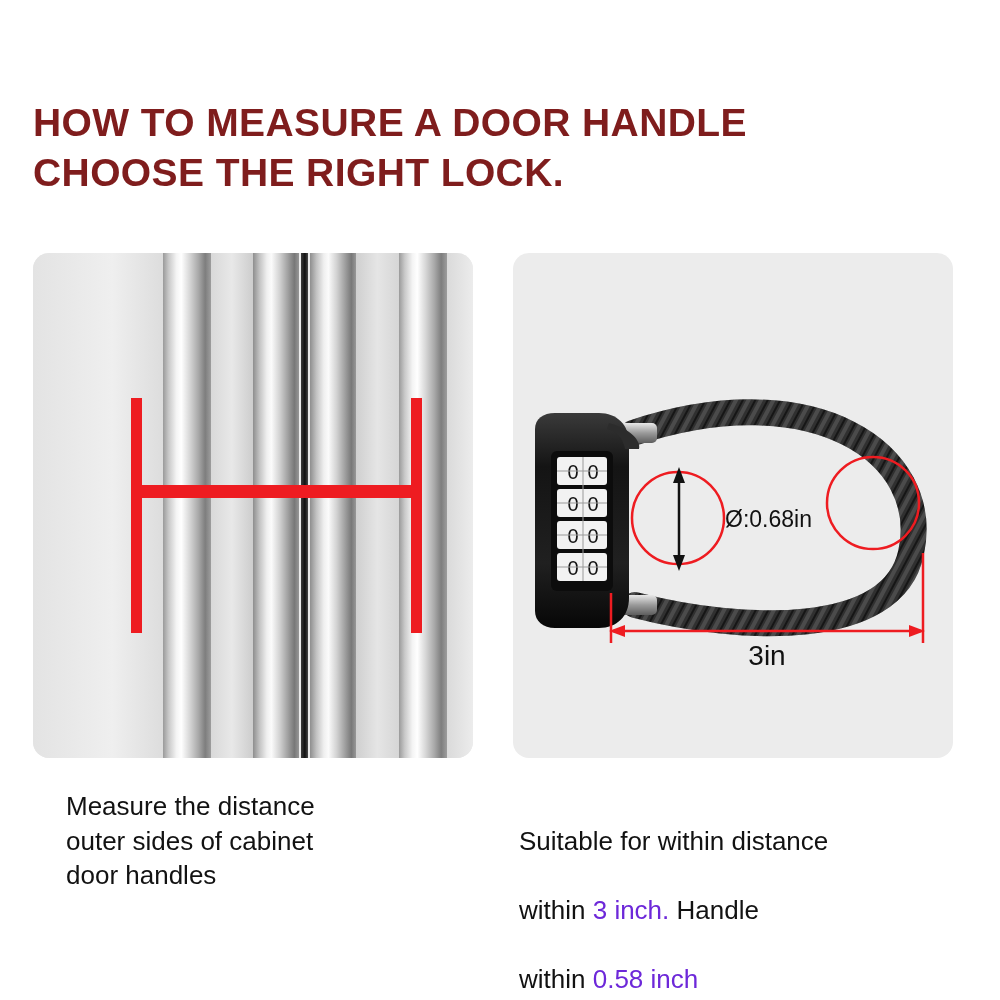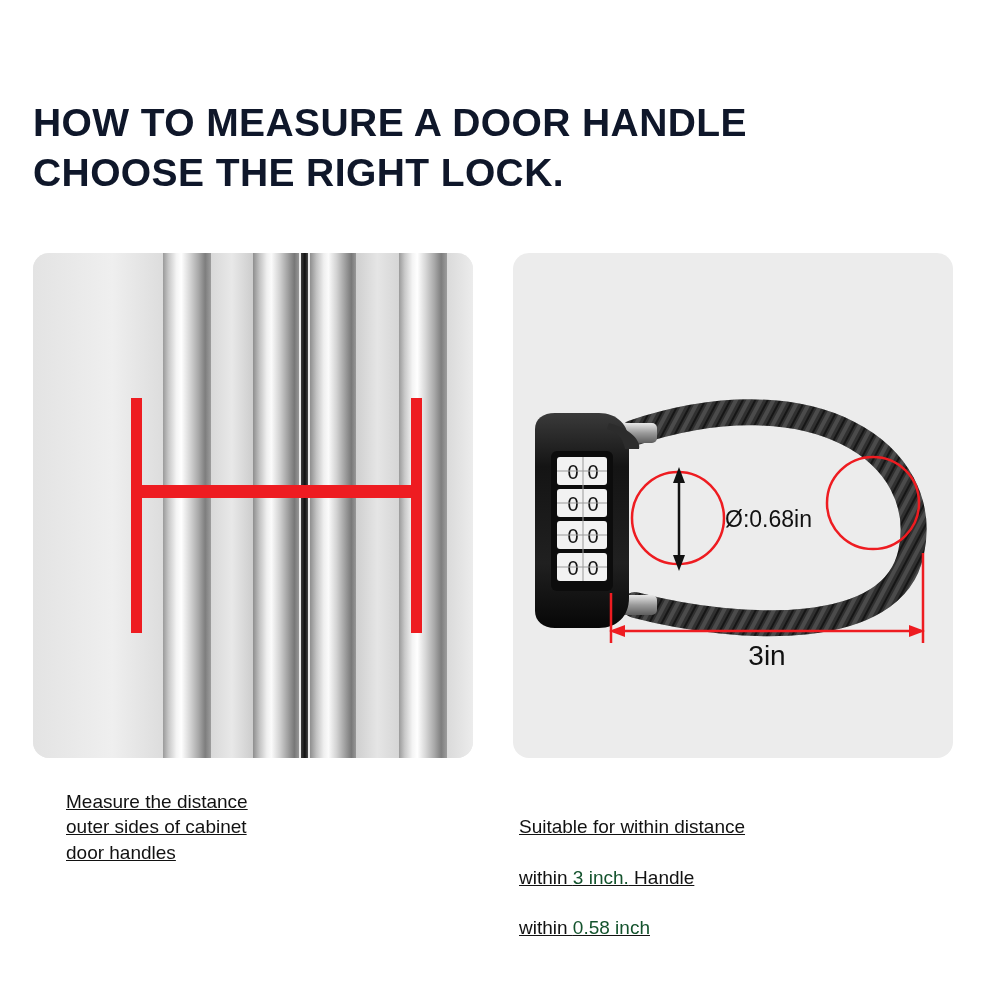--- a/index.html
+++ b/index.html
@@ -23,21 +23,21 @@
   }
   .headline {
     position: absolute;
     left: 33px;
     top: 98px;
     width: 940px;
     font-size: 39px;
     font-weight: bold;
     line-height: 1.28;
     letter-spacing: 0.4px;
-    color: #0f172a;
+    color: #7f1d1d;
     white-space: pre-line;
   }
   
   .panel {
     position: absolute;
     top: 253px;
     width: 440px;
     height: 505px;
     border-radius: 16px;
     background: #ebebeb;
@@ -117,29 +117,28 @@
   .red-v-left  { left: 98px;  top: 145px; width: 11px; height: 235px; }
   .red-v-right { left: 378px; top: 145px; width: 11px; height: 235px; }
   .red-h       { left: 98px;  top: 232px; width: 291px; height: 13px; }
 
   
   .lockwrap { position: absolute; left: 0; top: 0; width: 440px; height: 505px; }
 
   
   .caption {
     position: absolute;
-    font-size: 19px;
+    font-size: 26px;
     line-height: 1.33;
     color: #121212;
     white-space: pre-line;
-    text-decoration: underline;
   }
   .cap-l { left: 66px; top: 789px; width: 400px; }
   .cap-r { left: 519px; top: 789px; width: 470px; }
-  .red-txt { color: #14532d; }
+  .red-txt { color: #6d28d9; }
 </style>
 </head>
 <body>
 
 <div class="page">
 
   <div class="headline">HOW TO MEASURE A DOOR HANDLE
 CHOOSE THE RIGHT LOCK.</div>
 
   <div class="panel panel-left">

